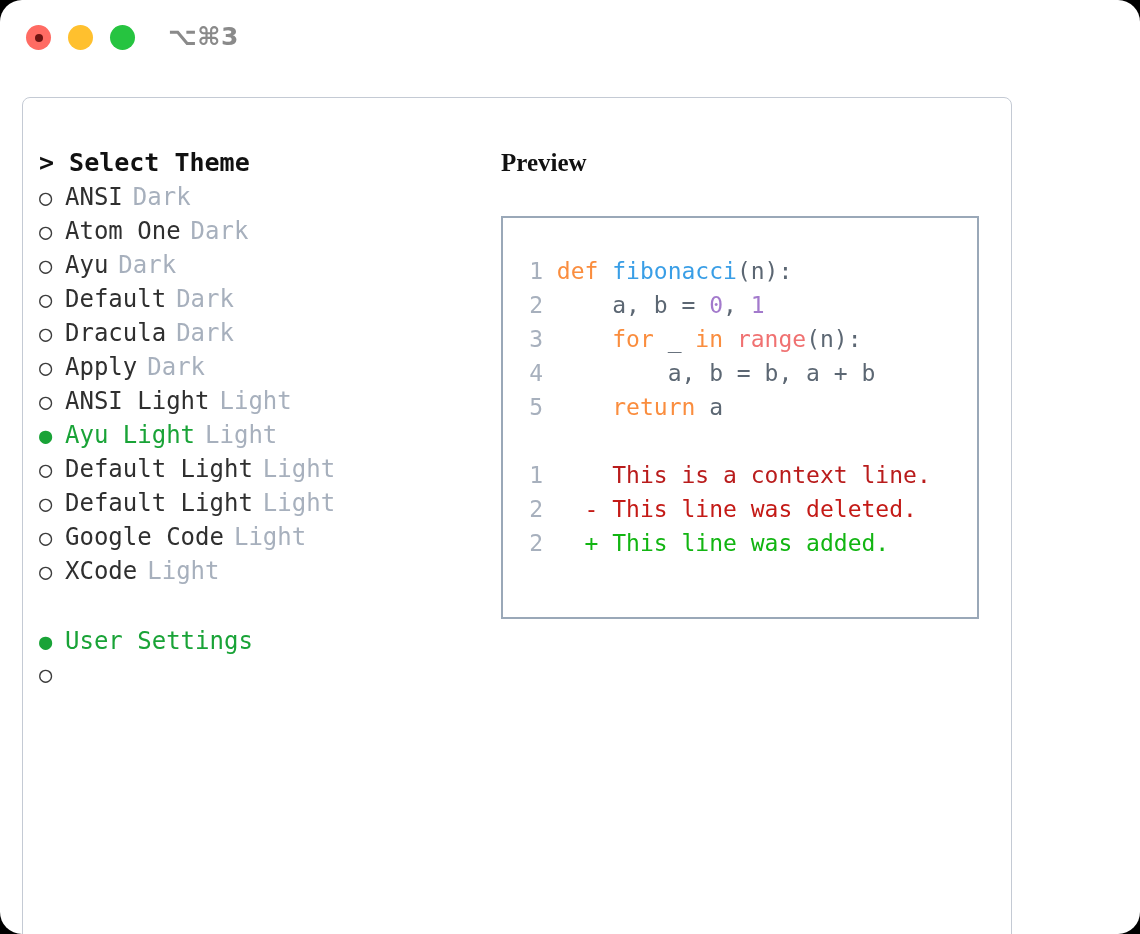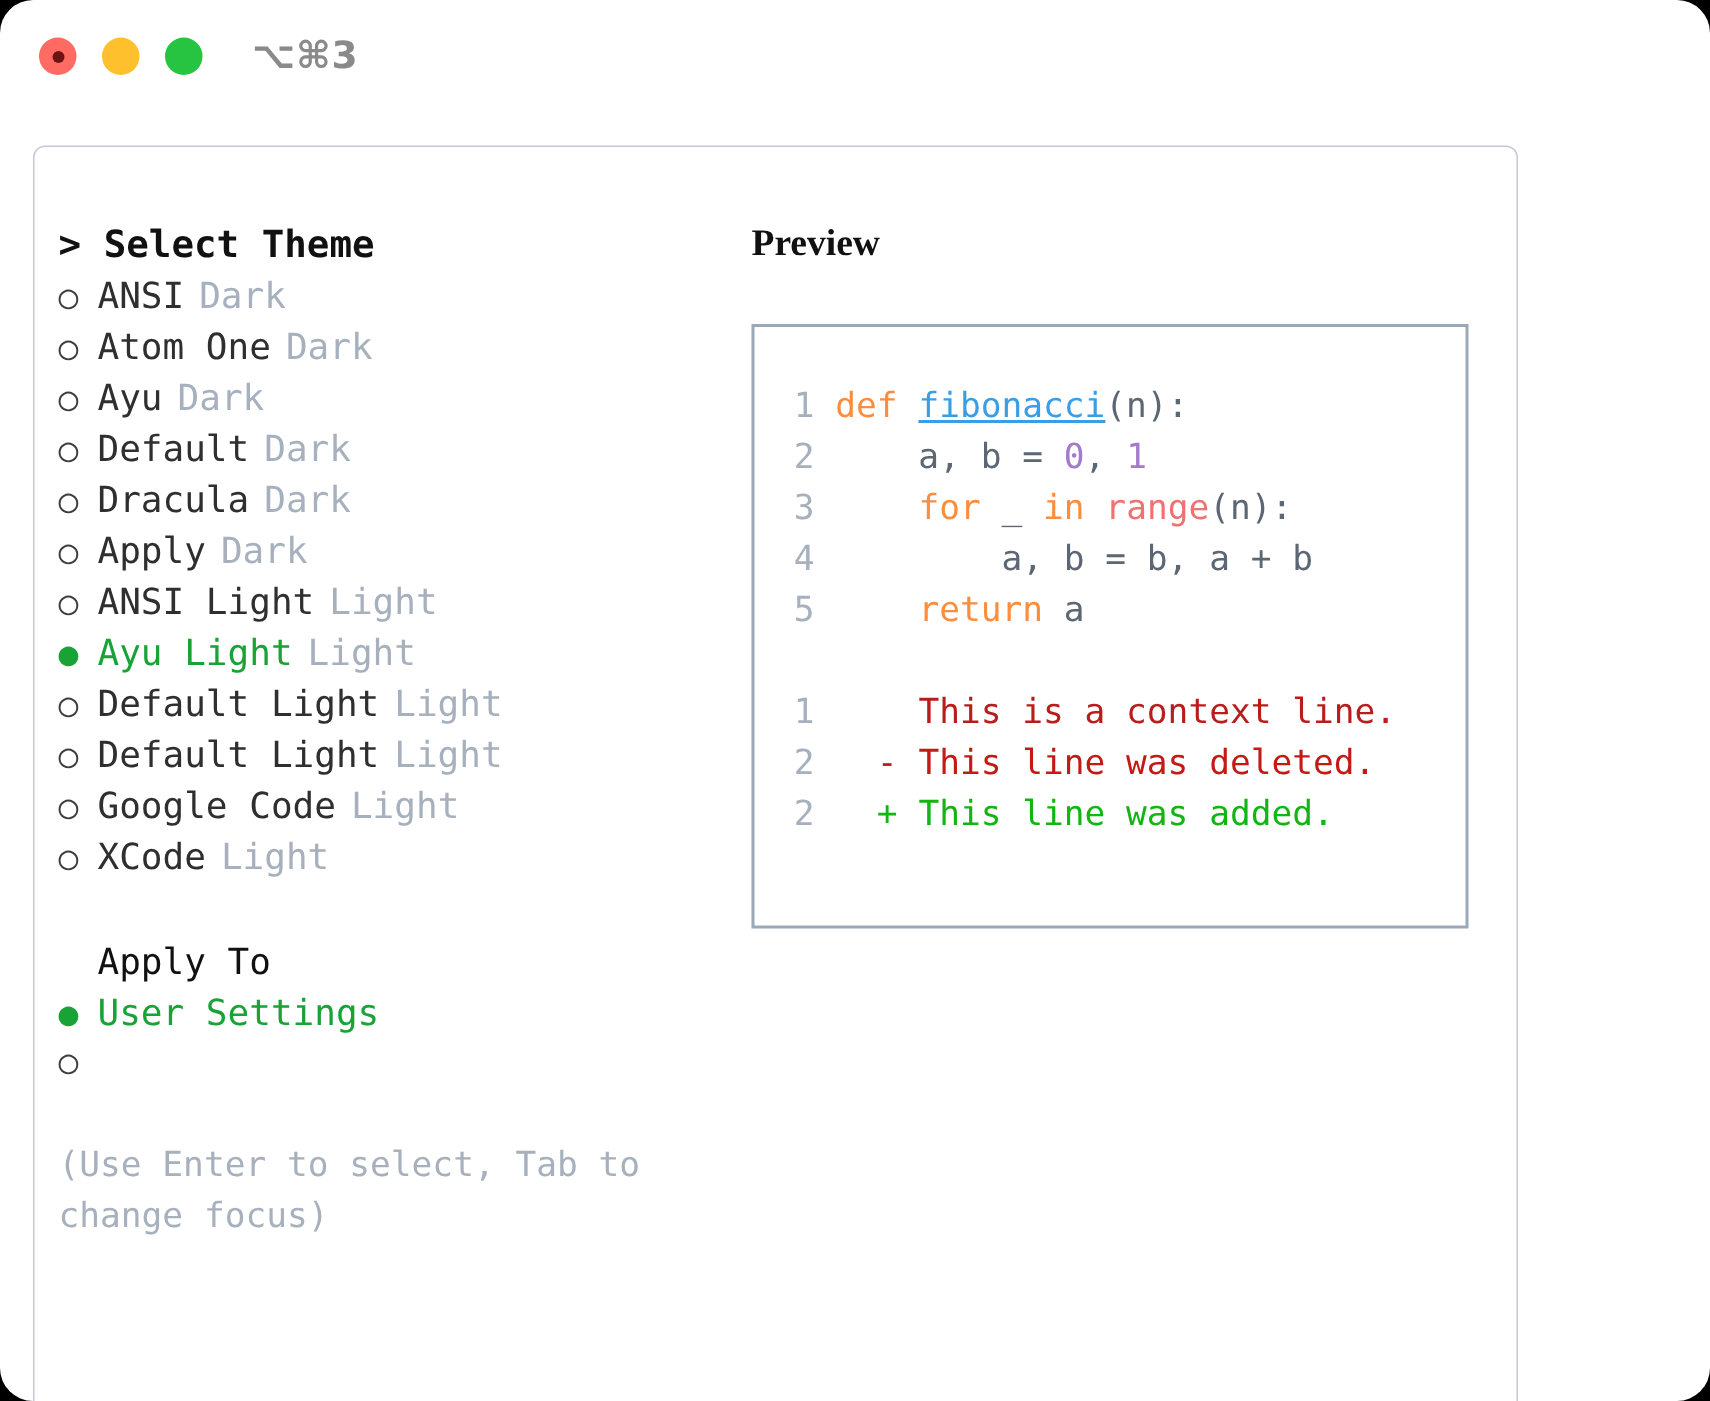--- a/index.html
+++ b/index.html
@@ -170,21 +170,21 @@
     white-space: pre;
     color: #5c6773;
   }
   .ln {
     color: #a7b0bd;
     display: inline-block;
     width: 22px;
     text-align: right;
   }
   .kw   { color: #fa8d3e; }
-  .fn   { color: #399ee6; text-decoration: underline; }
+  .fn   { color: #399ee6; }
   .num  { color: #a37acc; }
   .bi   { color: #f07171; }
   .pl   { color: #5c6773; }
 
   .diff-gap { height: 34px; }
   .d-ctx { color: #b91c1c; }
   .d-del { color: #c41a16; }
   .d-add { color: #12b512; }
 </style>
 </head>
@@ -214,28 +214,26 @@
           <div class="row"><span class="marker">○</span><span class="label">Apply</span><span class="tag">Dark</span></div>
           <div class="row"><span class="marker">○</span><span class="label">ANSI Light</span><span class="tag">Light</span></div>
           <div class="row selected"><span class="marker sel">●</span><span class="label">Ayu Light</span><span class="tag">Light</span></div>
           <div class="row"><span class="marker">○</span><span class="label">Default Light</span><span class="tag">Light</span></div>
           <div class="row"><span class="marker">○</span><span class="label">Default Light</span><span class="tag">Light</span></div>
           <div class="row"><span class="marker">○</span><span class="label">Google Code</span><span class="tag">Light</span></div>
           <div class="row"><span class="marker">○</span><span class="label">XCode</span><span class="tag">Light</span></div>
         </div>
 
       <div class="apply-block">
-        <div class="apply-title">Apply To</div>
         <div id="apply-list">
             <div class="row selected"><span class="marker sel">●</span><span class="label">User Settings</span></div>
             <div class="row"><span class="marker">○</span></div>
           </div>
       </div>
 
-      <div class="hint">(Use Enter to select, Tab to change focus)</div>
     </div>
 
     <div class="col-right">
       <div class="preview-title">Preview</div>
       <div class="preview-box">
         <div id="code-block">
             <div class="code-line"><span class="ln">1</span> <span class="kw">def </span><span class="fn">fibonacci</span><span class="pl">(n):</span></div>
             <div class="code-line"><span class="ln">2</span> <span class="pl">    a, b = </span><span class="num">0</span><span class="pl">, </span><span class="num">1</span></div>
             <div class="code-line"><span class="ln">3</span> <span class="pl">    </span><span class="kw">for</span><span class="pl"> _ </span><span class="kw">in</span><span class="pl"> </span><span class="bi">range</span><span class="pl">(n):</span></div>
             <div class="code-line"><span class="ln">4</span> <span class="pl">        a, b = b, a + b</span></div>

